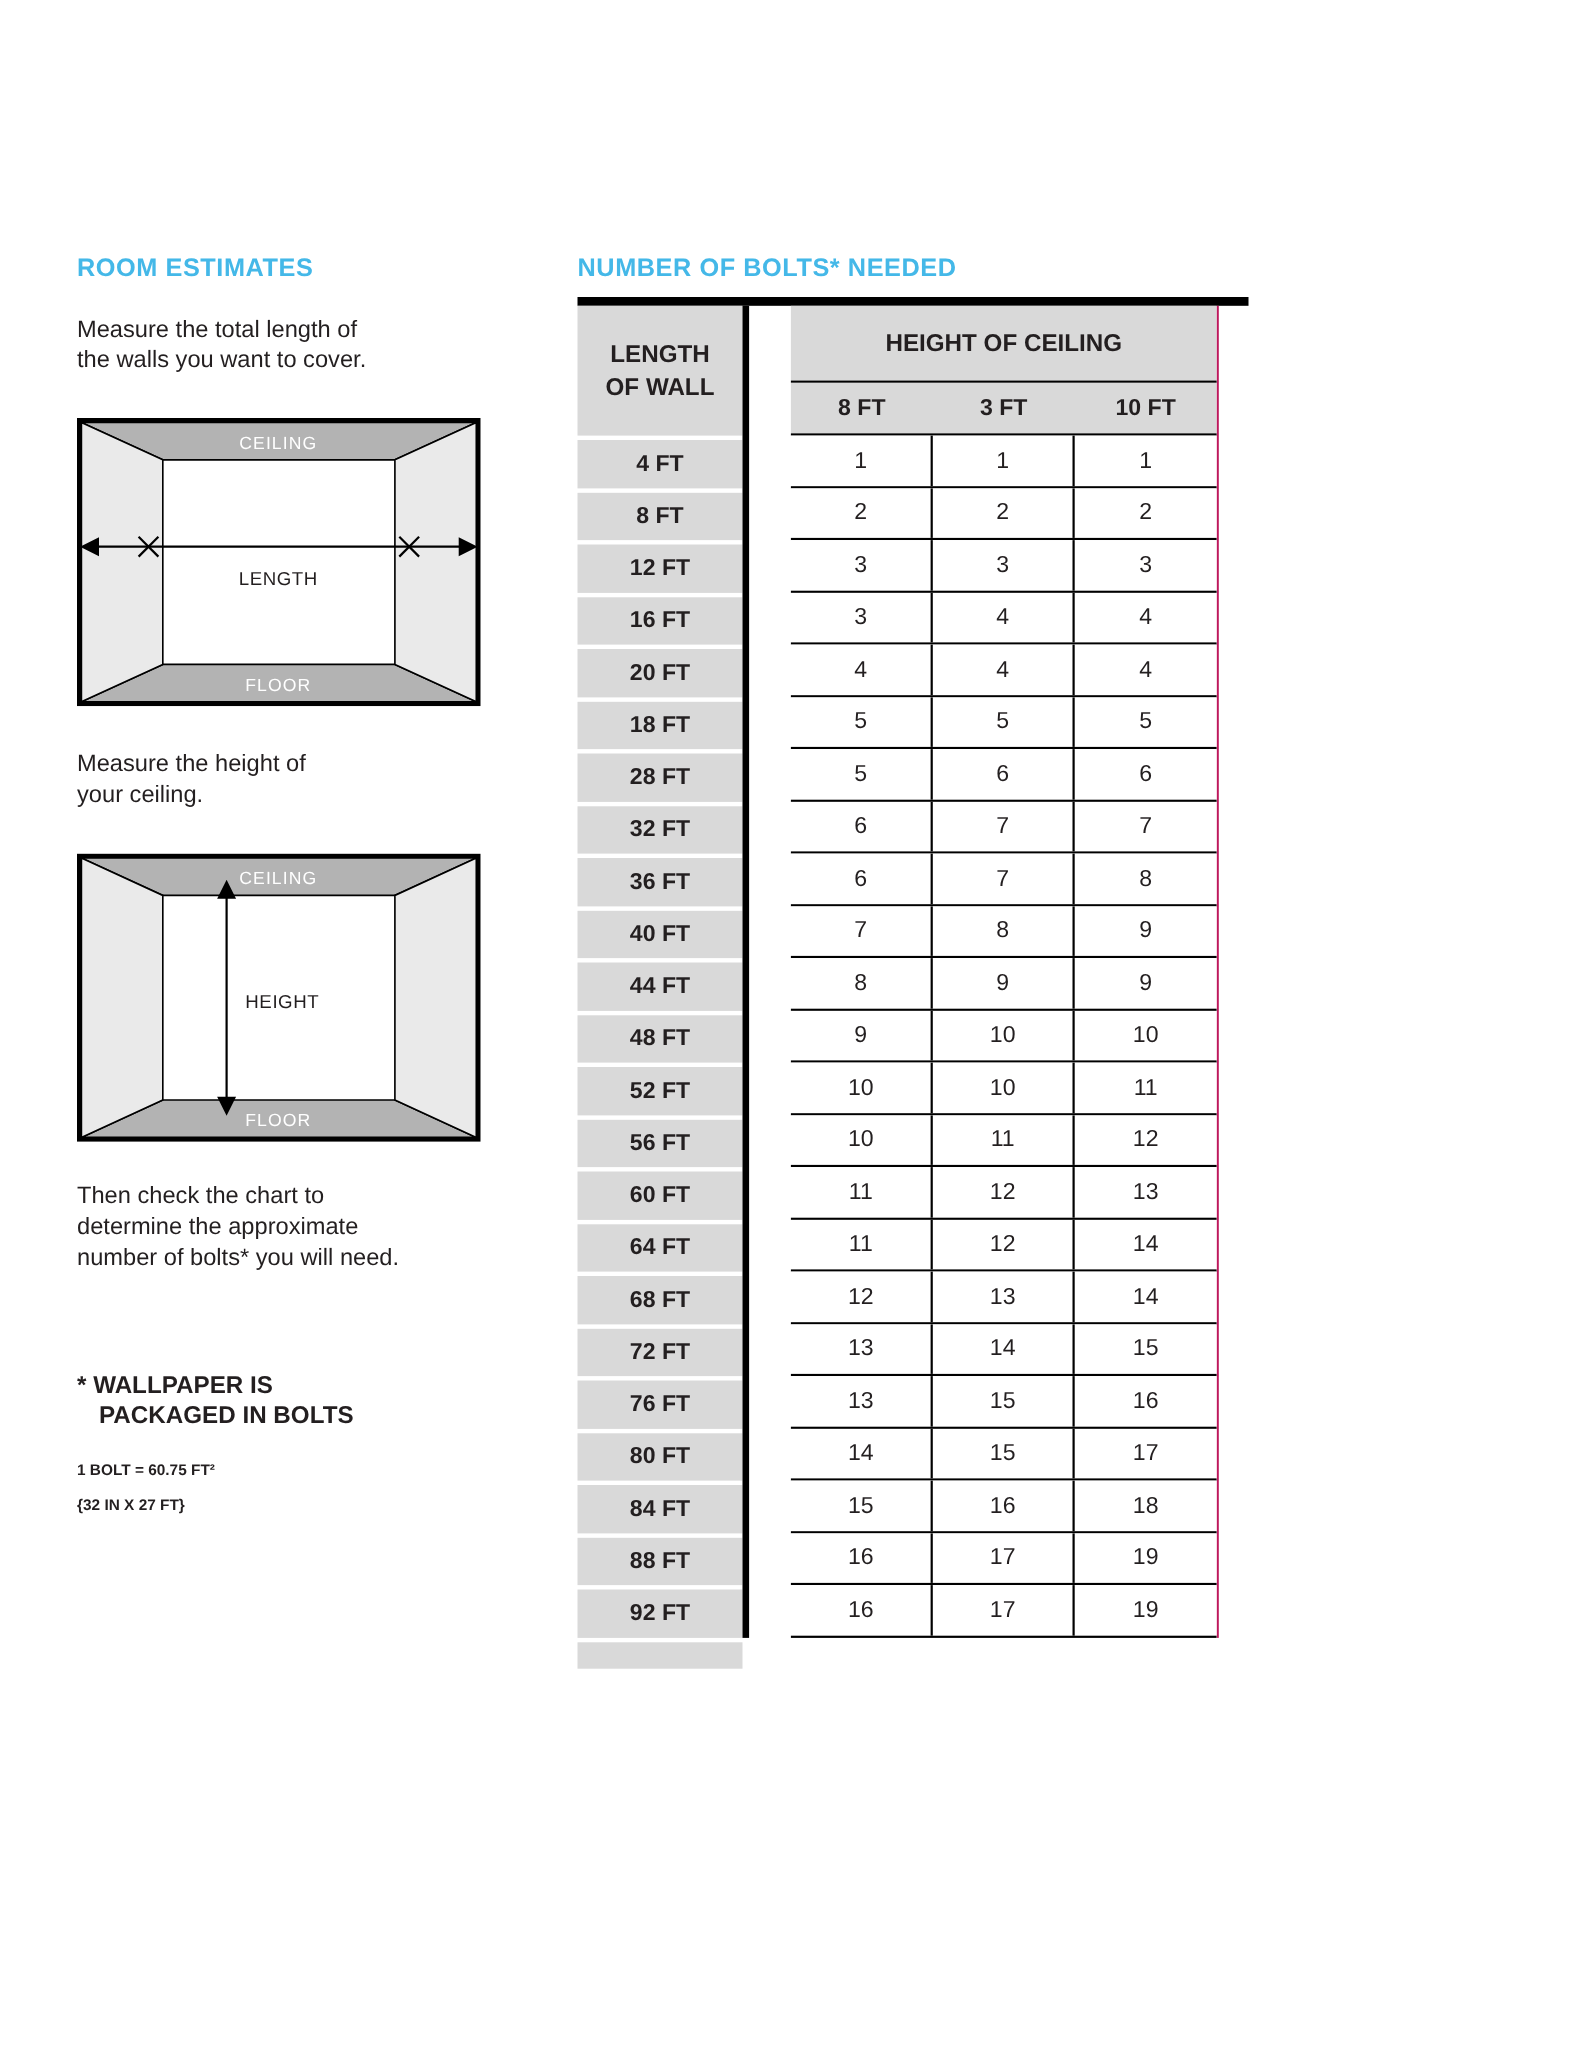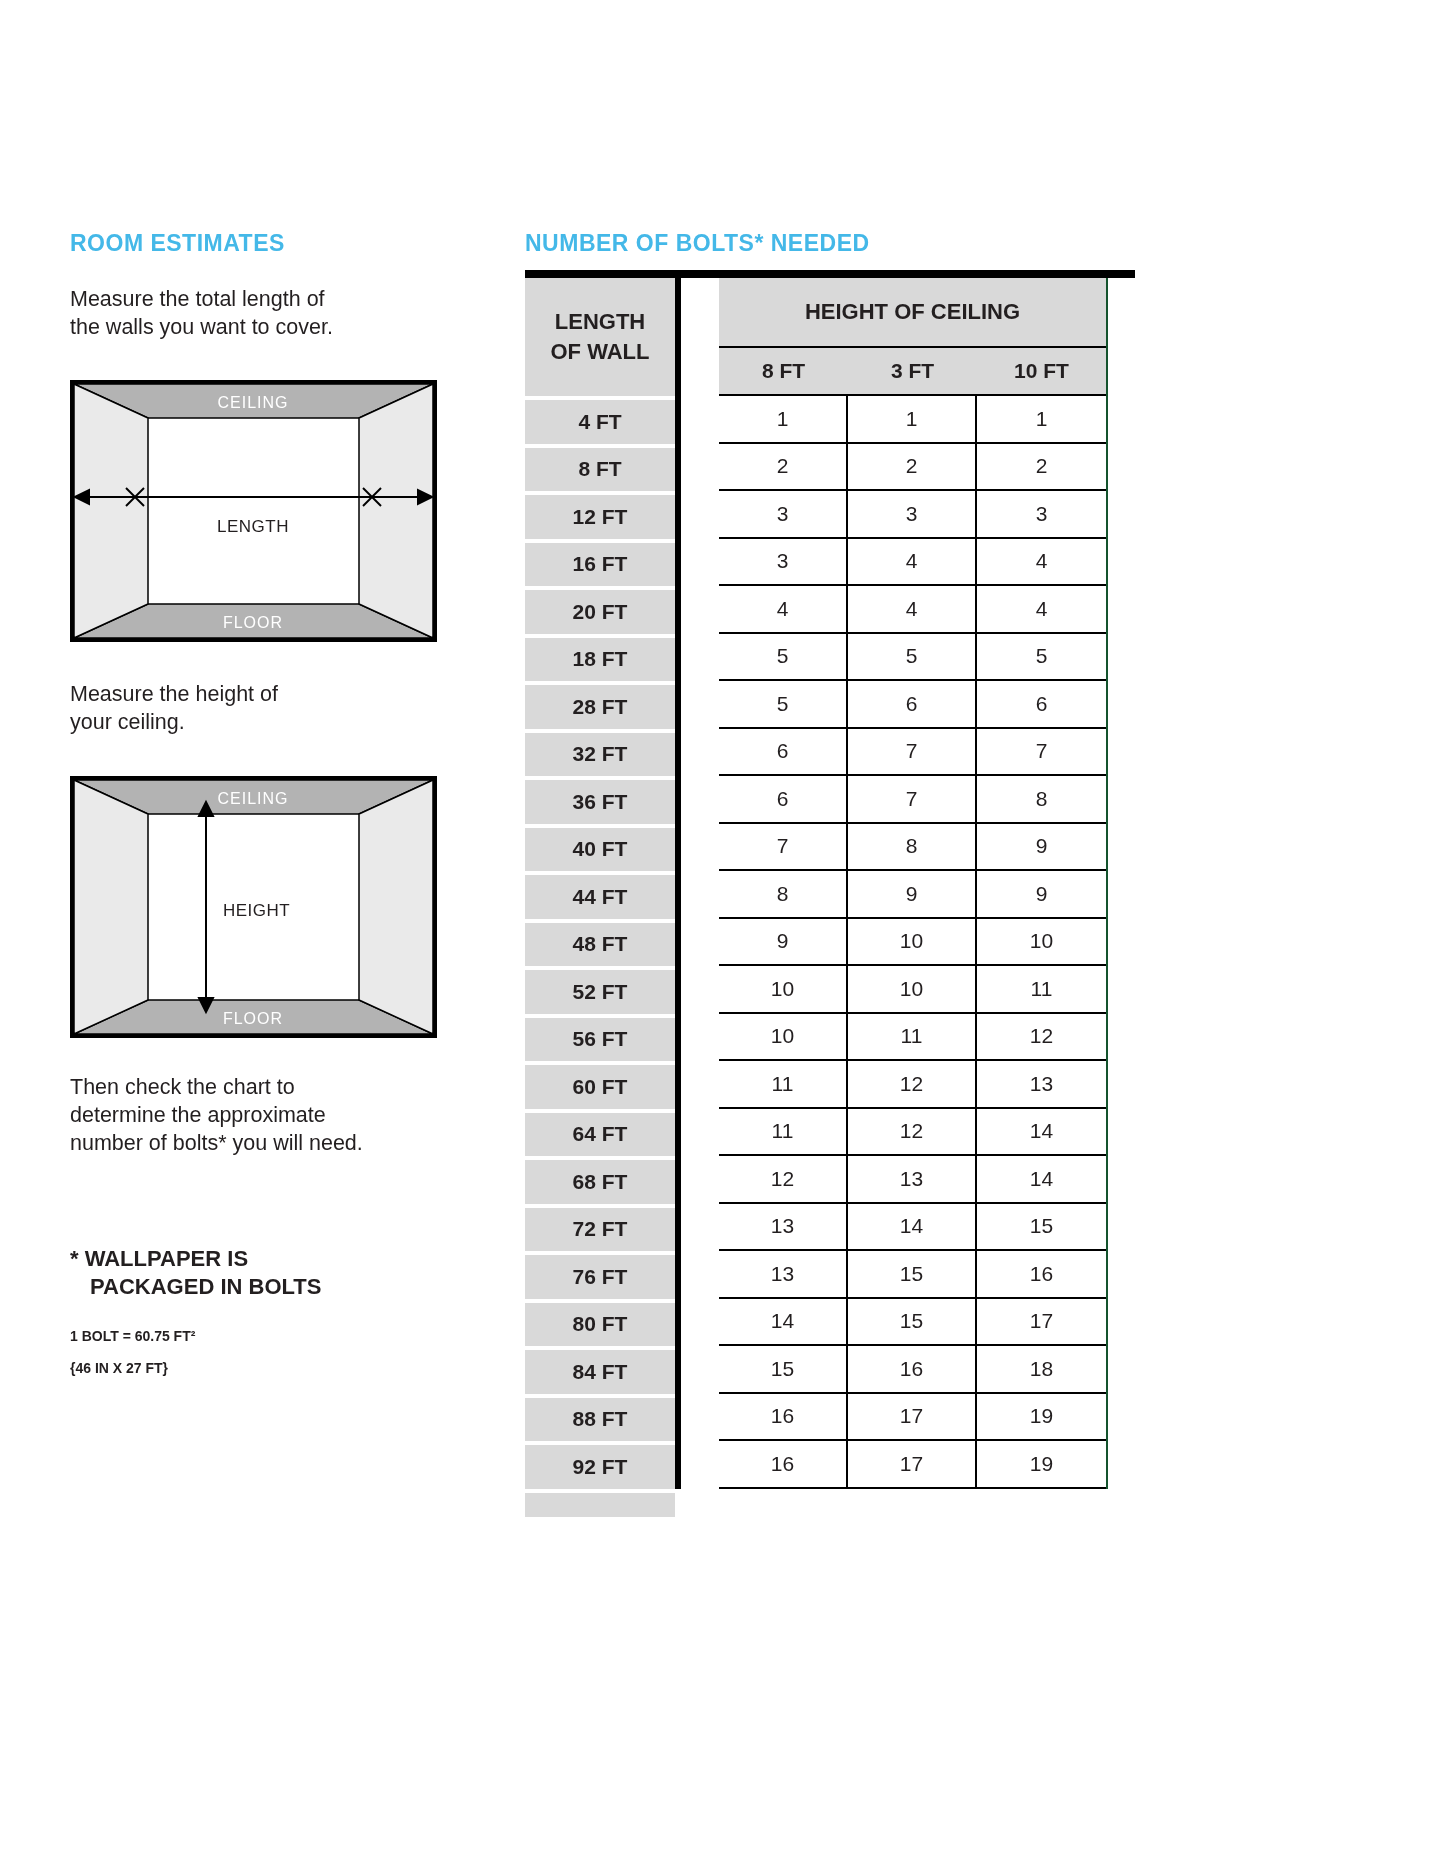--- a/index.html
+++ b/index.html
@@ -77,21 +77,21 @@
   }
   .left-cell {
     height: 43.5px;
     margin-top: 4px;
     background: var(--table-gray, #d9d9d9);
     display: flex; align-items: center; justify-content: center;
     font-size: 21px; font-weight: bold;
   }
   .t-left-footer { height: 24px; margin-top: 4px; background: var(--table-gray, #d9d9d9); }
   .t-vline { width: 6px; height: 1210.5px; background: #000; }
-  .t-data { width: 427px; box-sizing: border-box; border-right: 2px solid #14532d; padding-left: 38px; }
+  .t-data { width: 427px; box-sizing: border-box; border-right: 2px solid #be185d; padding-left: 38px; }
   .t-group-header {
     height: 70px;
     box-sizing: border-box;
     background: var(--table-gray, #d9d9d9);
     border-bottom: 2px solid #000;
     display: flex; align-items: center; justify-content: center;
     font-size: 22px; font-weight: bold;
   }
   .t-subheader {
     height: 48px;
@@ -173,21 +173,21 @@
 determine the approximate
 number of bolts* you will need.</div>
 
   <div class="footnote">
     <div>* WALLPAPER IS</div>
     <div class="indent">PACKAGED IN BOLTS</div>
   </div>
 
   <div class="bolt-info">
     <div>1 BOLT = 60.75 FT²</div>
-    <div>{46 IN X 27 FT}</div>
+    <div>{32 IN X 27 FT}</div>
   </div>
 
   <div class="bolt-table">
     <div class="t-top-border"></div>
     <div class="t-main">
       <div class="t-left">
         <div class="t-left-header">LENGTH
 OF WALL</div>
         <div>
             <div class="left-cell">4 FT</div>

